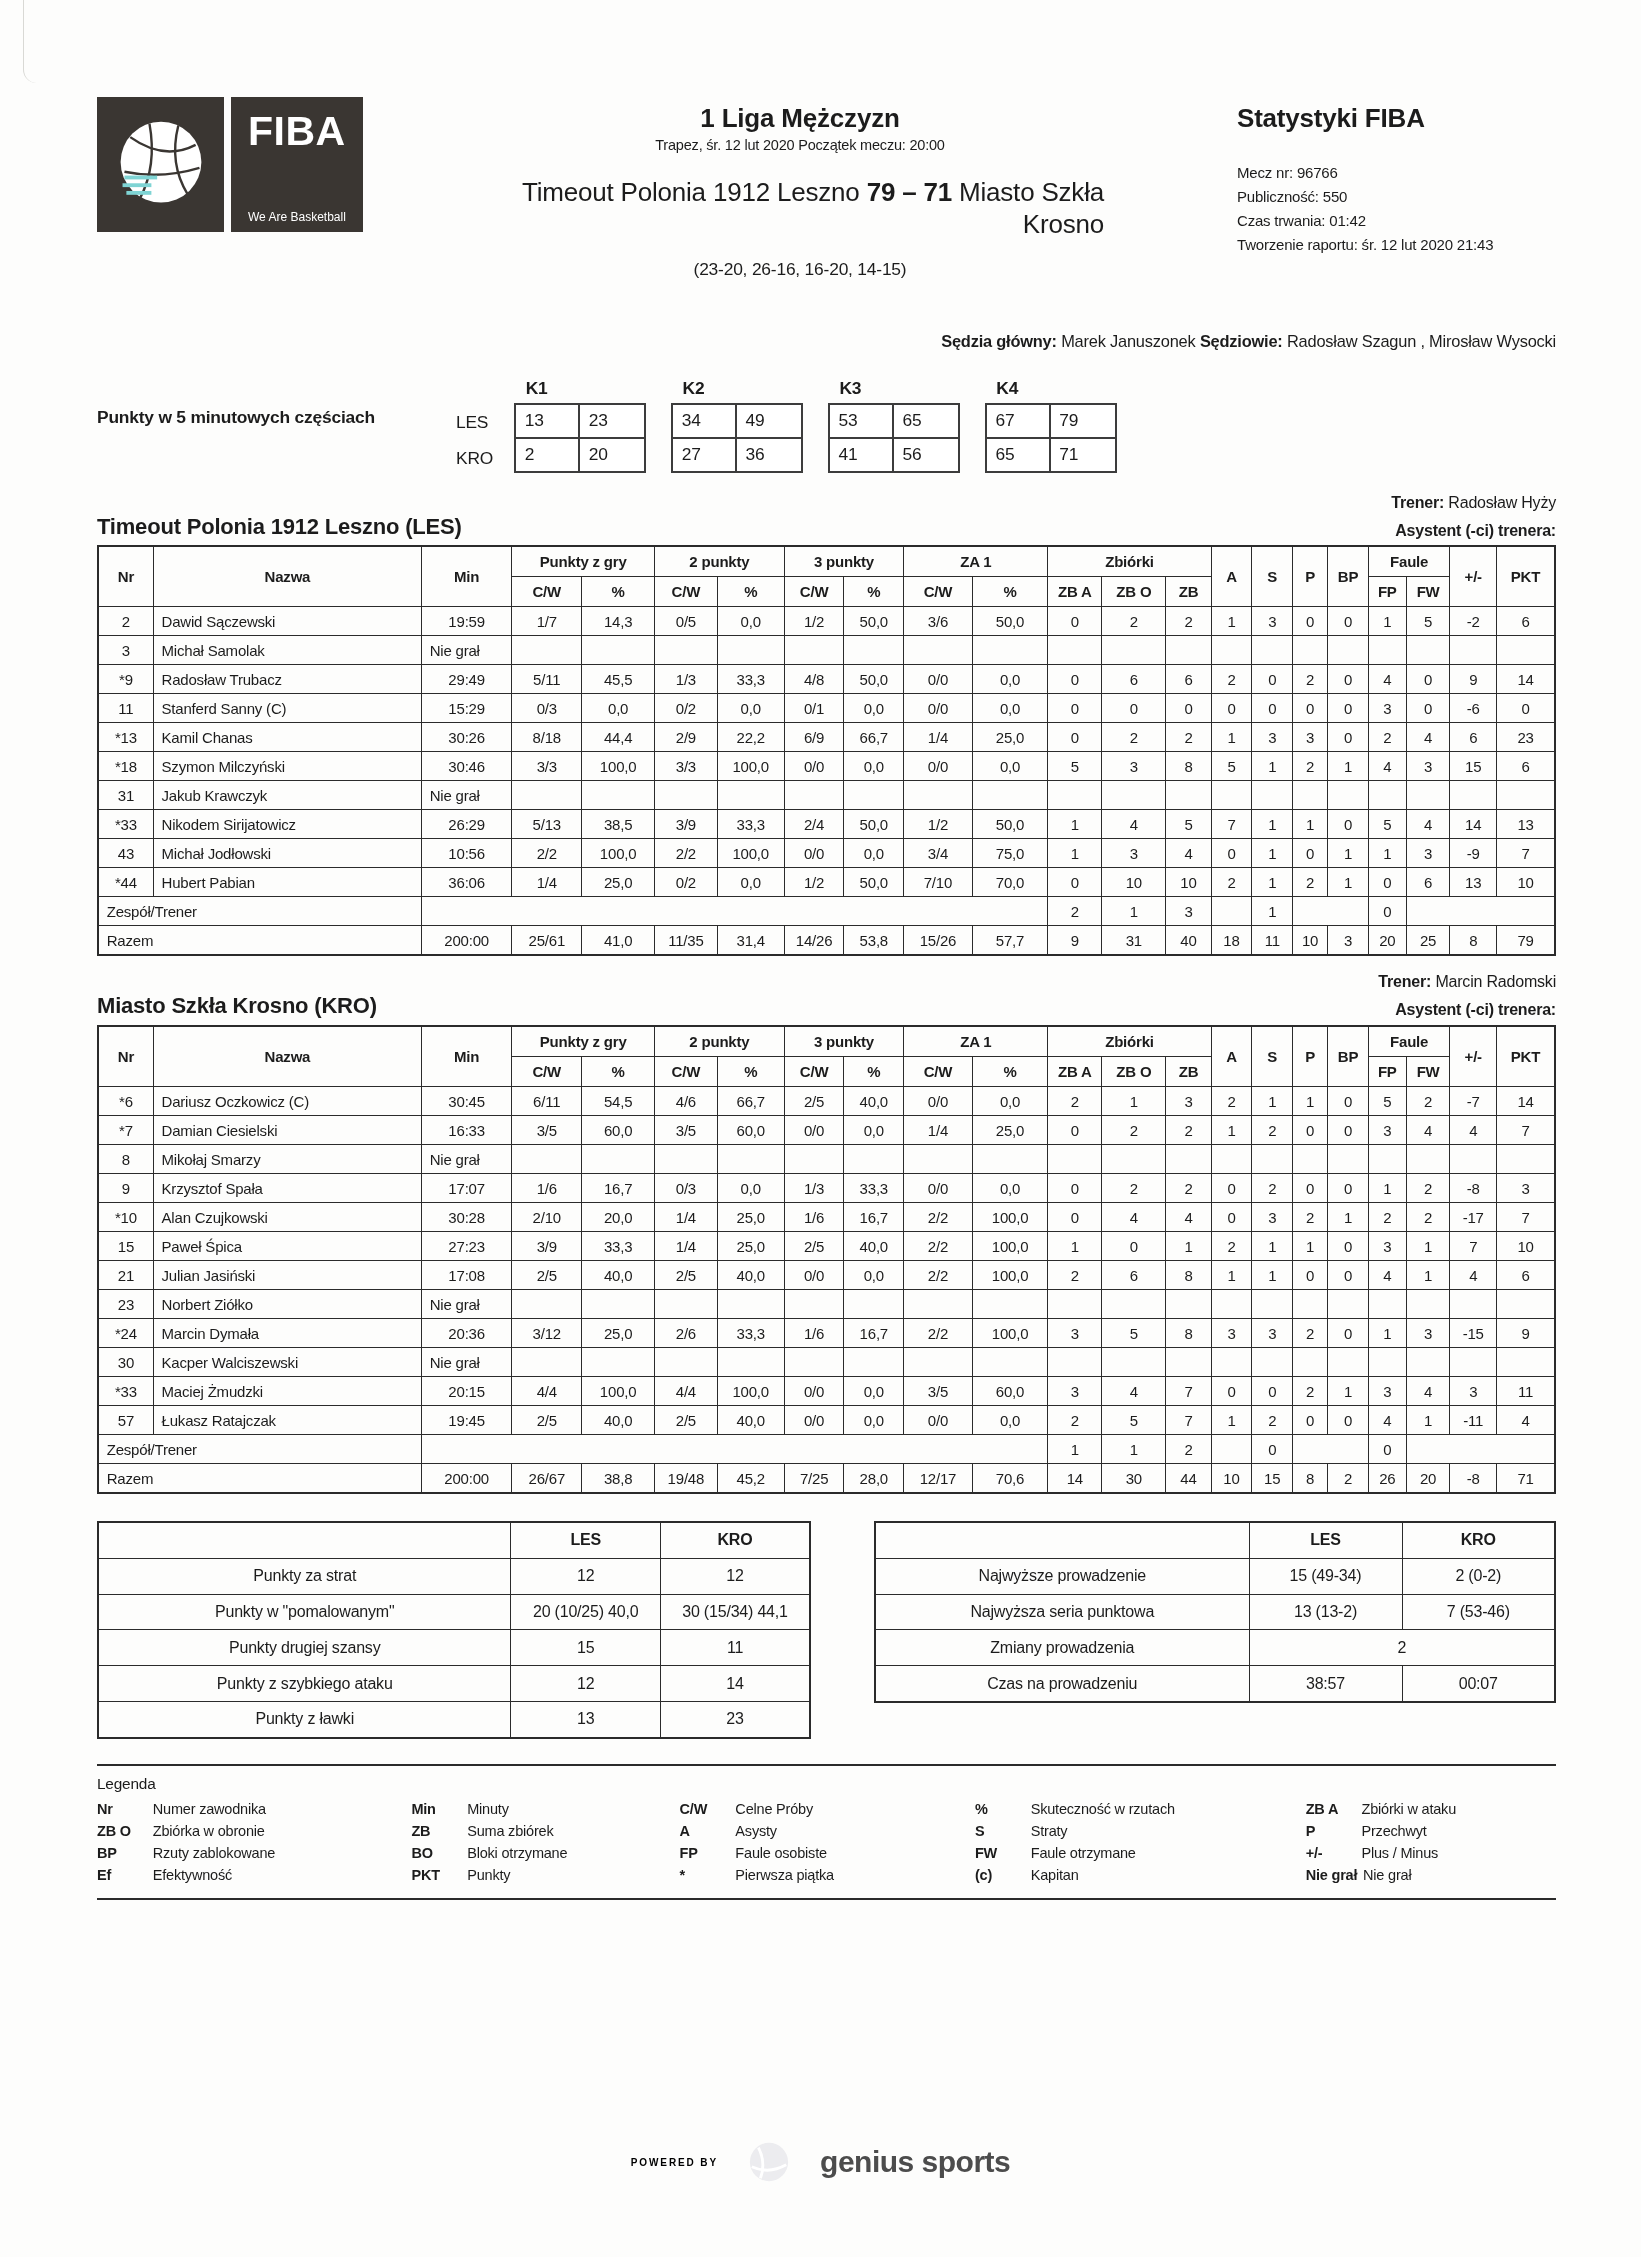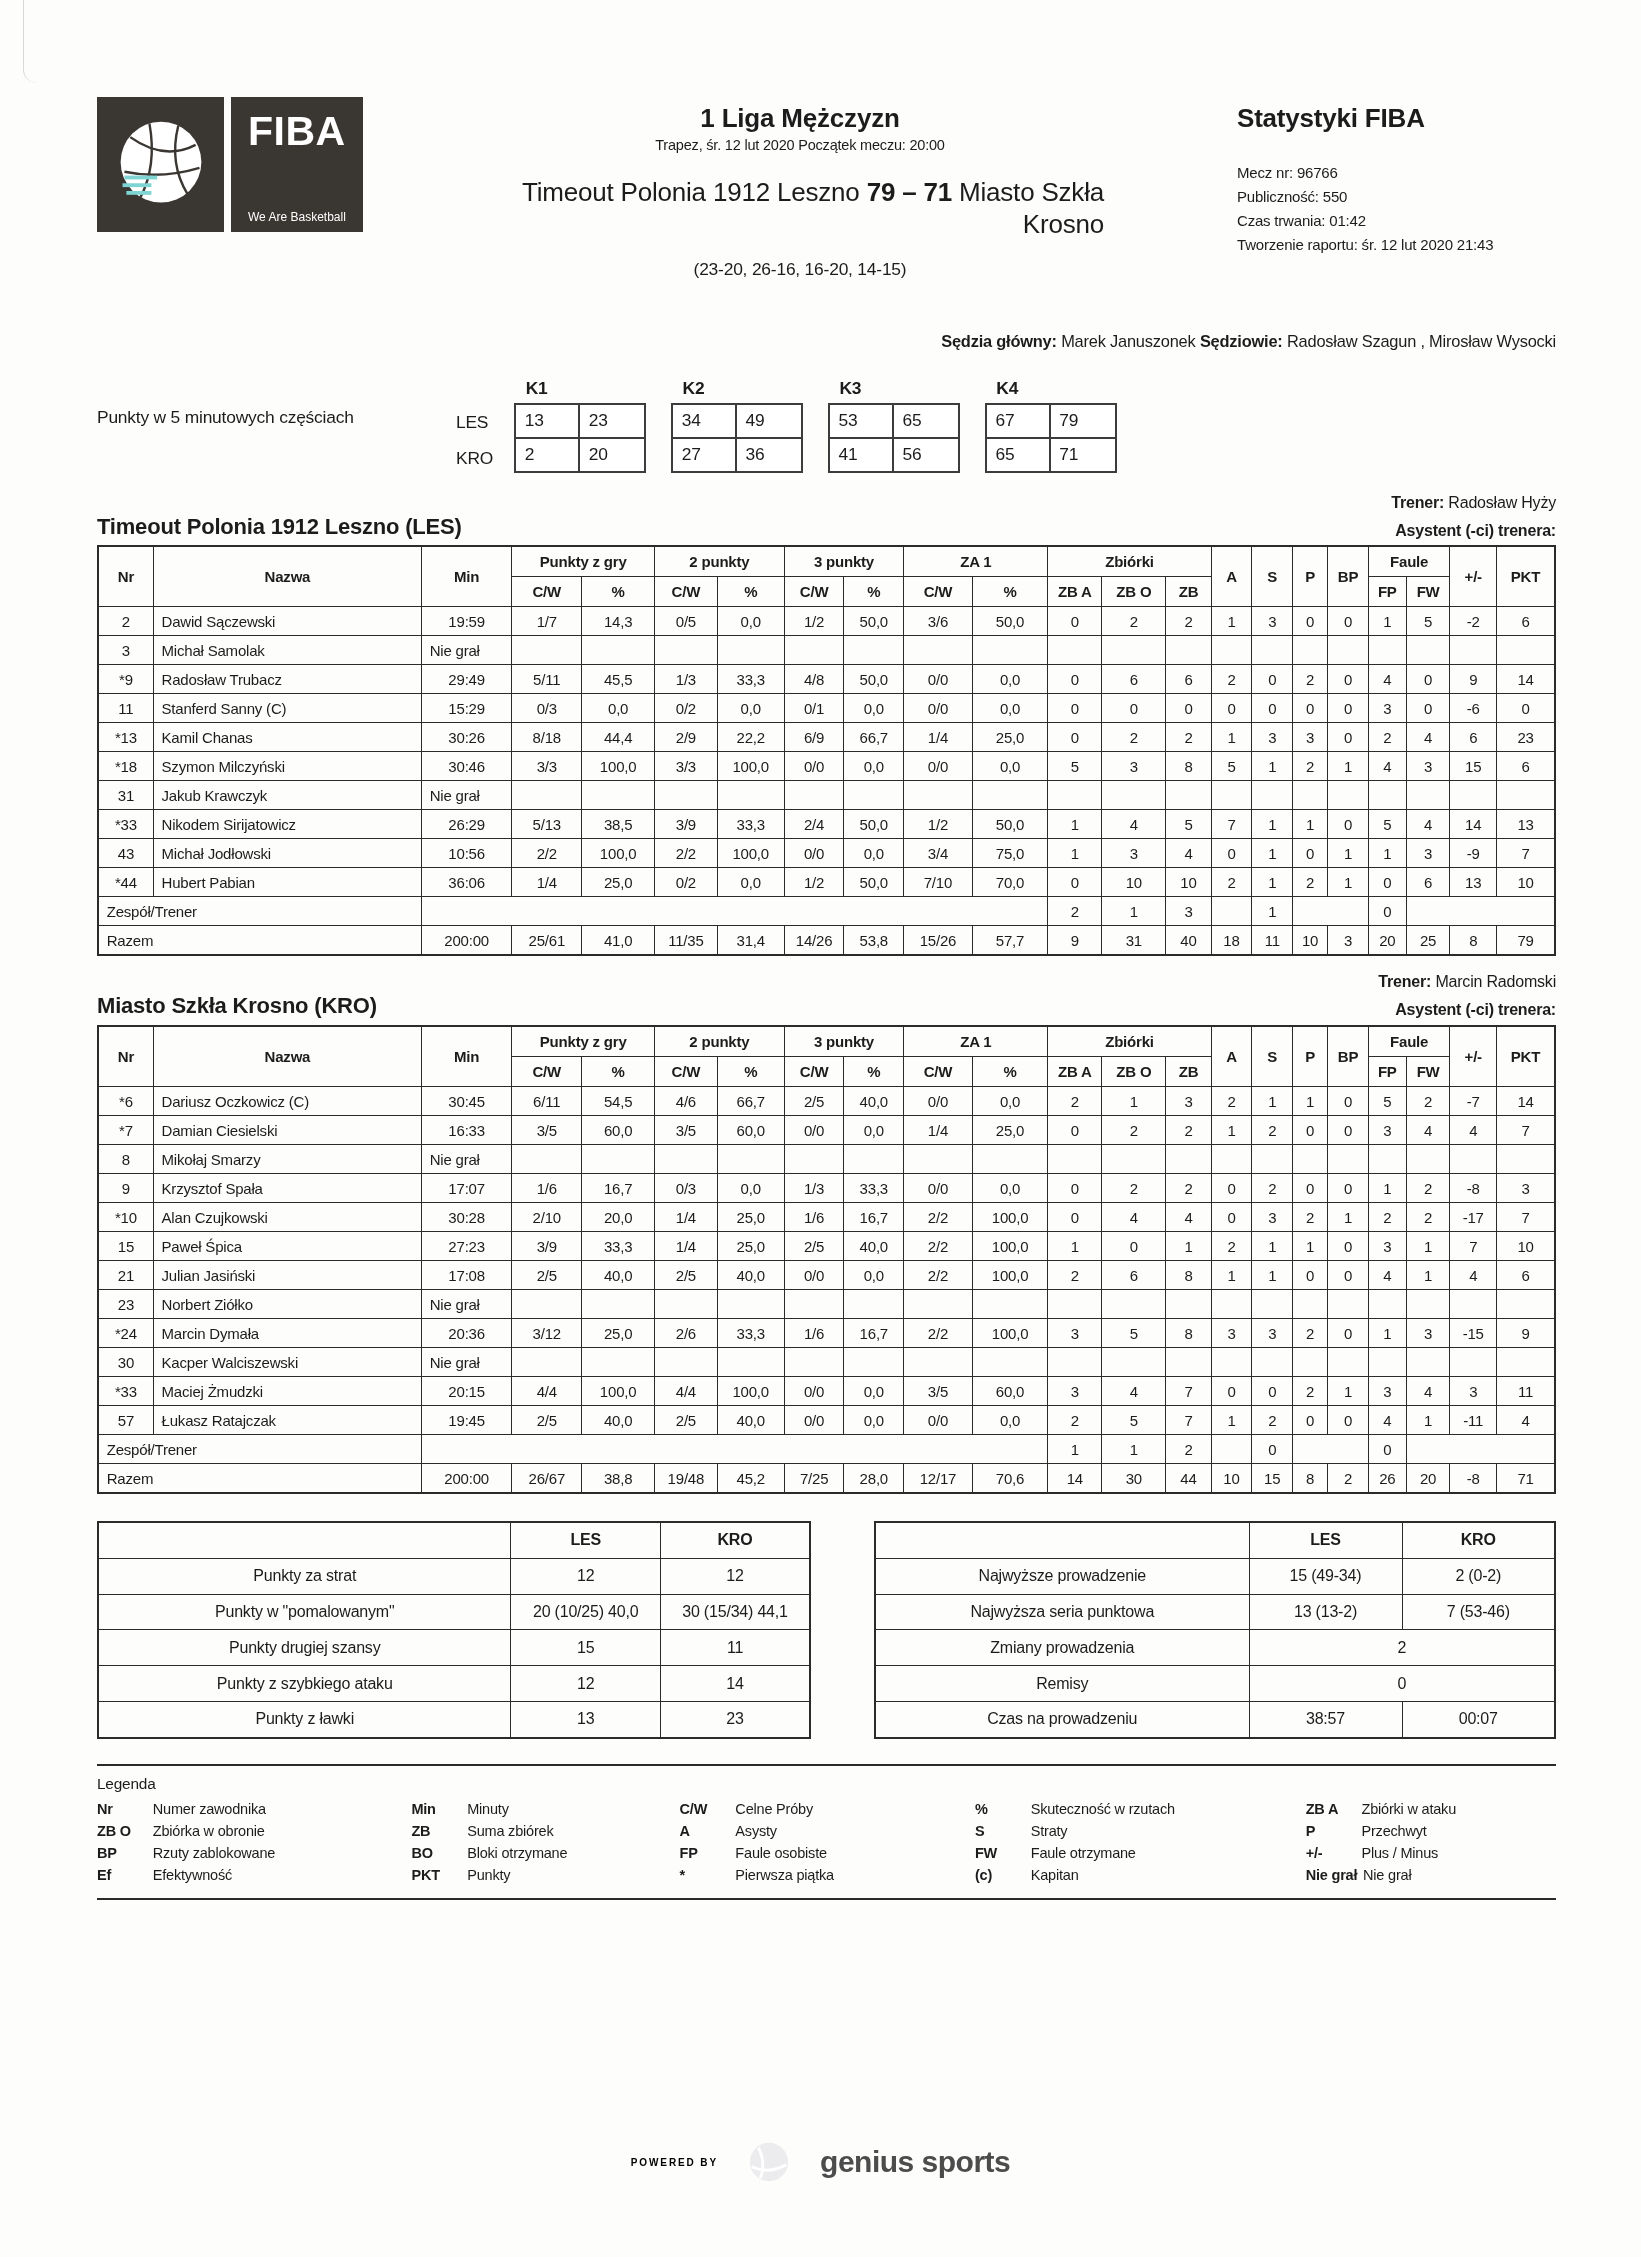--- a/index.html
+++ b/index.html
@@ -23,21 +23,21 @@
   .match .score{font-weight:bold;}
   .partials{font-size:17.4px;margin-top:2.9px;}
   .h-right{width:319px;text-align:left;padding-top:5.8px;flex:0 0 auto;}
   .report-title{font-size:26px;font-weight:bold;}
   .meta{margin-top:27px;font-size:15px;line-height:1.6;}
   
   .officials{text-align:right;font-size:16.4px;margin-top:52px;}
   .b{font-weight:bold;}
   
   .quarters{display:flex;margin-top:27px;}
-  .q-label{font-weight:normal;font-size:17.4px;width:359px;padding-top:29px;flex:0 0 auto;}
+  .q-label{font-weight:bold;font-size:17.4px;width:359px;padding-top:29px;flex:0 0 auto;}
   .q-codes{padding-top:27px;margin-right:21px;font-size:17.4px;flex:0 0 auto;}
   .q-code{height:36px;display:flex;align-items:center;}
   .q-periods{display:flex;gap:25px;}
   .q-plabel{font-weight:bold;font-size:17.4px;margin-left:11.6px;height:25px;}
   .q-box{display:grid;grid-template-columns:62px 64px;border:2.9px solid #3c3c3c;background:#3c3c3c;gap:1.9px;}
   .q-cell{height:32px;display:flex;align-items:center;padding-left:8.7px;font-size:17.4px;background:#fff;}
   
   .coach-line{text-align:right;font-size:16px;margin-top:17px;}
   .title-line{display:flex;justify-content:space-between;align-items:flex-end;margin-top:1.9px;}
   .team-title{font-size:22px;font-weight:bold;margin:0;}
@@ -985,24 +985,20 @@
             <tr>
               <td>Najwyższa seria punktowa</td>
               <td>13 (13-2)</td>
               <td>7 (53-46)</td>
             </tr>
             <tr>
               <td>Zmiany prowadzenia</td>
               <td colspan="2">2</td>
             </tr>
             <tr>
-              <td>Remisy</td>
-              <td colspan="2">0</td>
-            </tr>
-            <tr>
               <td>Czas na prowadzeniu</td>
               <td>38:57</td>
               <td>00:07</td>
             </tr>
           </tbody>
         </table>
       </div>
   </div>
 
   <hr class="rule">

